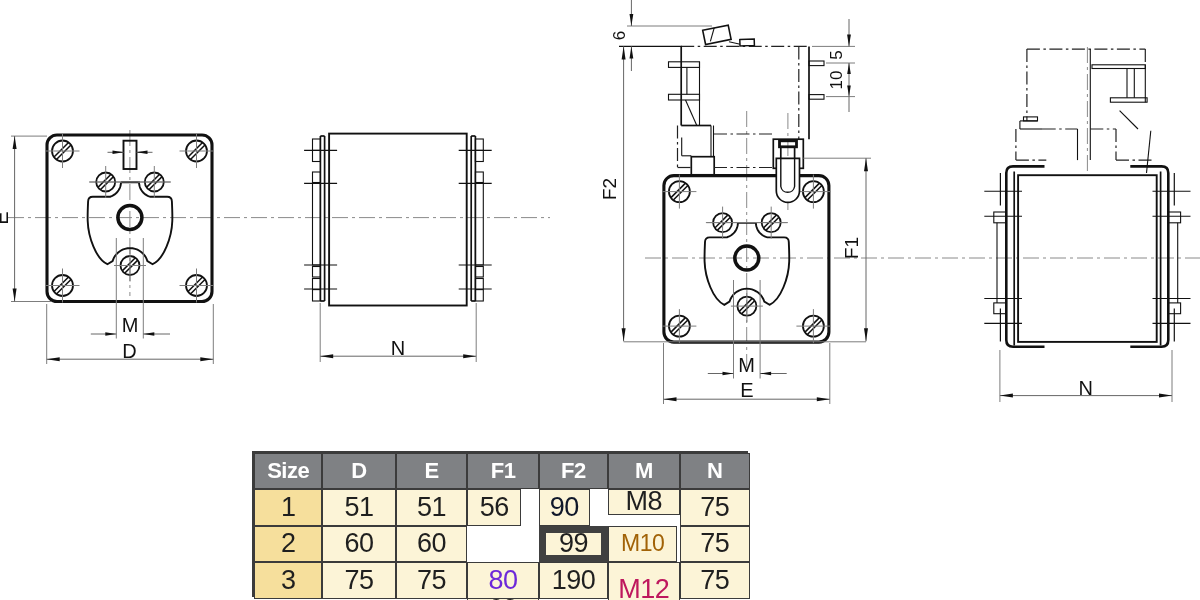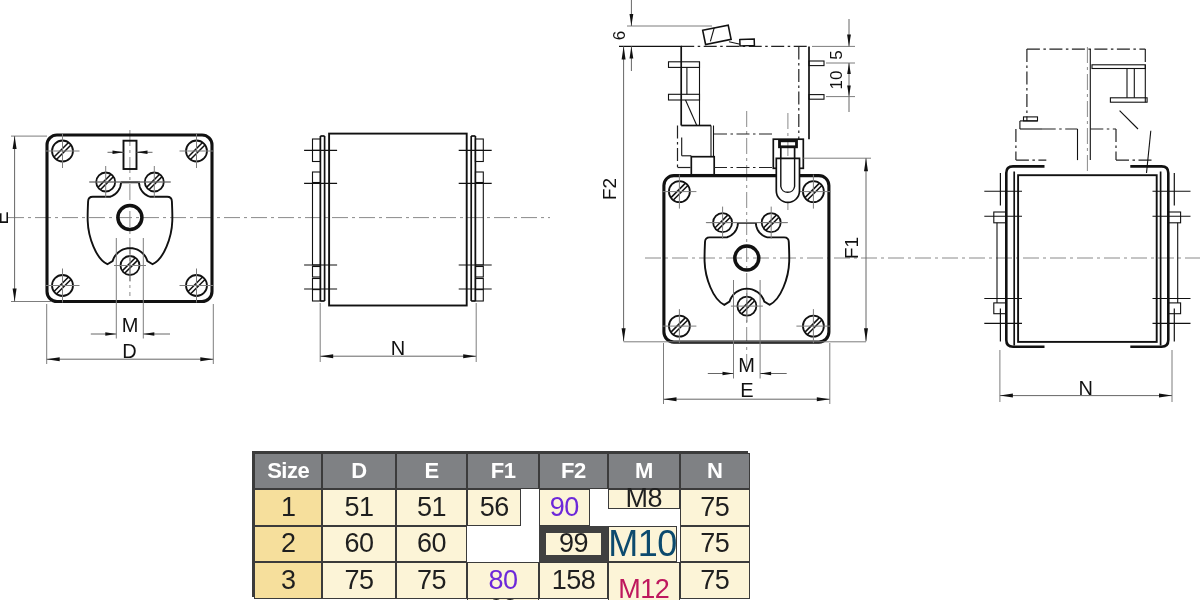--- a/index.html
+++ b/index.html
@@ -290,24 +290,24 @@
 <div style="position:absolute;left:68.1px;top:109.5px;width:73.6px;height:36.7px;background:#fcf4d7;border:1px solid #3b3b3b;box-sizing:border-box;color:#1f1f1f;font-size:27px;font-weight:normal;letter-spacing:-0.5px;display:flex;align-items:center;justify-content:center;">75</div>
 <div style="position:absolute;left:141.7px;top:0.0px;width:71.5px;height:36.0px;background:#7f8184;border:1px solid #3b3b3b;box-sizing:border-box;color:#fff;font-size:22px;font-weight:bold;letter-spacing:-0.5px;display:flex;align-items:center;justify-content:center;">E</div>
 <div style="position:absolute;left:141.7px;top:36.0px;width:71.5px;height:36.8px;background:#fcf4d7;border:1px solid #3b3b3b;box-sizing:border-box;color:#1f1f1f;font-size:27px;font-weight:normal;letter-spacing:-0.5px;display:flex;align-items:center;justify-content:center;">51</div>
 <div style="position:absolute;left:141.7px;top:72.8px;width:71.5px;height:36.7px;background:#fcf4d7;border:1px solid #3b3b3b;box-sizing:border-box;color:#1f1f1f;font-size:27px;font-weight:normal;letter-spacing:-0.5px;display:flex;align-items:center;justify-content:center;">60</div>
 <div style="position:absolute;left:141.7px;top:109.5px;width:71.5px;height:36.7px;background:#fcf4d7;border:1px solid #3b3b3b;box-sizing:border-box;color:#1f1f1f;font-size:27px;font-weight:normal;letter-spacing:-0.5px;display:flex;align-items:center;justify-content:center;">75</div>
 <div style="position:absolute;left:213.2px;top:0.0px;width:71.5px;height:36.0px;background:#7f8184;border:1px solid #3b3b3b;box-sizing:border-box;color:#fff;font-size:22px;font-weight:bold;letter-spacing:-0.5px;display:flex;align-items:center;justify-content:center;">F1</div>
 <div style="position:absolute;left:213.2px;top:36.0px;width:54px;height:36.8px;background:#fcf4d7;border:1px solid #3b3b3b;box-sizing:border-box;color:#1f1f1f;font-size:27px;font-weight:normal;letter-spacing:-0.5px;display:flex;align-items:center;justify-content:center;">56</div>
 <div style="position:absolute;left:213.2px;top:72.8px;width:71.5px;height:36.7px;background:#fcf4d7;border:1px solid #3b3b3b;box-sizing:border-box;color:#1f1f1f;font-size:27px;font-weight:normal;letter-spacing:-0.5px;display:flex;align-items:center;justify-content:center;margin-top:48px;">65</div>
 <div style="position:absolute;left:213.2px;top:109.5px;width:71.5px;height:36.7px;background:#fcf4d7;border:1px solid #3b3b3b;box-sizing:border-box;color:#6d28d9;font-size:27px;font-weight:normal;letter-spacing:-0.5px;display:flex;align-items:center;justify-content:center;">80</div>
 <div style="position:absolute;left:284.7px;top:0.0px;width:69.3px;height:36.0px;background:#7f8184;border:1px solid #3b3b3b;box-sizing:border-box;color:#fff;font-size:22px;font-weight:bold;letter-spacing:-0.5px;display:flex;align-items:center;justify-content:center;">F2</div>
-<div style="position:absolute;left:284.7px;top:36.0px;width:51px;height:36.8px;background:#fcf4d7;border:1px solid #3b3b3b;box-sizing:border-box;color:#6d28d9;font-size:27px;font-weight:normal;letter-spacing:-0.5px;display:flex;align-items:center;justify-content:center;">90</div>
+<div style="position:absolute;left:284.7px;top:36.0px;width:51px;height:36.8px;background:#fcf4d7;border:1px solid #3b3b3b;box-sizing:border-box;color:#0f172a;font-size:27px;font-weight:normal;letter-spacing:-0.5px;display:flex;align-items:center;justify-content:center;">90</div>
 <div style="position:absolute;left:284.7px;top:72.8px;width:69.3px;height:36.7px;background:#fcf4d7;border:7px solid #404040;box-sizing:border-box;color:#1f1f1f;font-size:27px;font-weight:normal;letter-spacing:-0.5px;display:flex;align-items:center;justify-content:center;">99</div>
-<div style="position:absolute;left:284.7px;top:109.5px;width:69.3px;height:36.7px;background:#fcf4d7;border:1px solid #3b3b3b;box-sizing:border-box;color:#1f1f1f;font-size:27px;font-weight:normal;letter-spacing:-0.5px;display:flex;align-items:center;justify-content:center;">158</div>
+<div style="position:absolute;left:284.7px;top:109.5px;width:69.3px;height:36.7px;background:#fcf4d7;border:1px solid #3b3b3b;box-sizing:border-box;color:#1f1f1f;font-size:27px;font-weight:normal;letter-spacing:-0.5px;display:flex;align-items:center;justify-content:center;">190</div>
 <div style="position:absolute;left:354.0px;top:0.0px;width:71.5px;height:36.0px;background:#7f8184;border:1px solid #3b3b3b;box-sizing:border-box;color:#fff;font-size:22px;font-weight:bold;letter-spacing:-0.5px;display:flex;align-items:center;justify-content:center;">M</div>
-<div style="position:absolute;left:354.0px;top:36.0px;width:71.5px;height:20px;background:#fcf4d7;border:1px solid #3b3b3b;box-sizing:border-box;color:#1f1f1f;font-size:27px;font-weight:normal;letter-spacing:-0.5px;display:flex;align-items:center;justify-content:center;">M8</div>
-<div style="position:absolute;left:354.0px;top:72.8px;width:69px;height:36.7px;background:#fcf4d7;border:1px solid #3b3b3b;box-sizing:border-box;color:#0c4a6e;font-size:36px;font-weight:normal;letter-spacing:-0.5px;display:flex;align-items:center;justify-content:center;">M10</div>
+<div style="position:absolute;left:354.0px;top:36.0px;width:71.5px;height:26px;background:#fcf4d7;border:1px solid #3b3b3b;box-sizing:border-box;color:#1f1f1f;font-size:27px;font-weight:normal;letter-spacing:-0.5px;display:flex;align-items:center;justify-content:center;">M8</div>
+<div style="position:absolute;left:354.0px;top:72.8px;width:69px;height:36.7px;background:#fcf4d7;border:1px solid #3b3b3b;box-sizing:border-box;color:#a16207;font-size:23px;font-weight:normal;letter-spacing:-0.5px;display:flex;align-items:center;justify-content:center;">M10</div>
 <div style="position:absolute;left:354.0px;top:109.5px;width:71.5px;height:55px;background:#fcf4d7;border:1px solid #3b3b3b;box-sizing:border-box;color:#be185d;font-size:27px;font-weight:normal;letter-spacing:-0.5px;display:flex;align-items:center;justify-content:center;">M12</div>
 <div style="position:absolute;left:425.5px;top:0.0px;width:70.2px;height:36.0px;background:#7f8184;border:1px solid #3b3b3b;box-sizing:border-box;color:#fff;font-size:22px;font-weight:bold;letter-spacing:-0.5px;display:flex;align-items:center;justify-content:center;">N</div>
 <div style="position:absolute;left:425.5px;top:36.0px;width:70.2px;height:36.8px;background:#fcf4d7;border:1px solid #3b3b3b;box-sizing:border-box;color:#1f1f1f;font-size:27px;font-weight:normal;letter-spacing:-0.5px;display:flex;align-items:center;justify-content:center;">75</div>
 <div style="position:absolute;left:425.5px;top:72.8px;width:70.2px;height:36.7px;background:#fcf4d7;border:1px solid #3b3b3b;box-sizing:border-box;color:#1f1f1f;font-size:27px;font-weight:normal;letter-spacing:-0.5px;display:flex;align-items:center;justify-content:center;">75</div>
 <div style="position:absolute;left:425.5px;top:109.5px;width:70.2px;height:36.7px;background:#fcf4d7;border:1px solid #3b3b3b;box-sizing:border-box;color:#1f1f1f;font-size:27px;font-weight:normal;letter-spacing:-0.5px;display:flex;align-items:center;justify-content:center;">75</div>
 </div>
 </div>
 </body></html>

